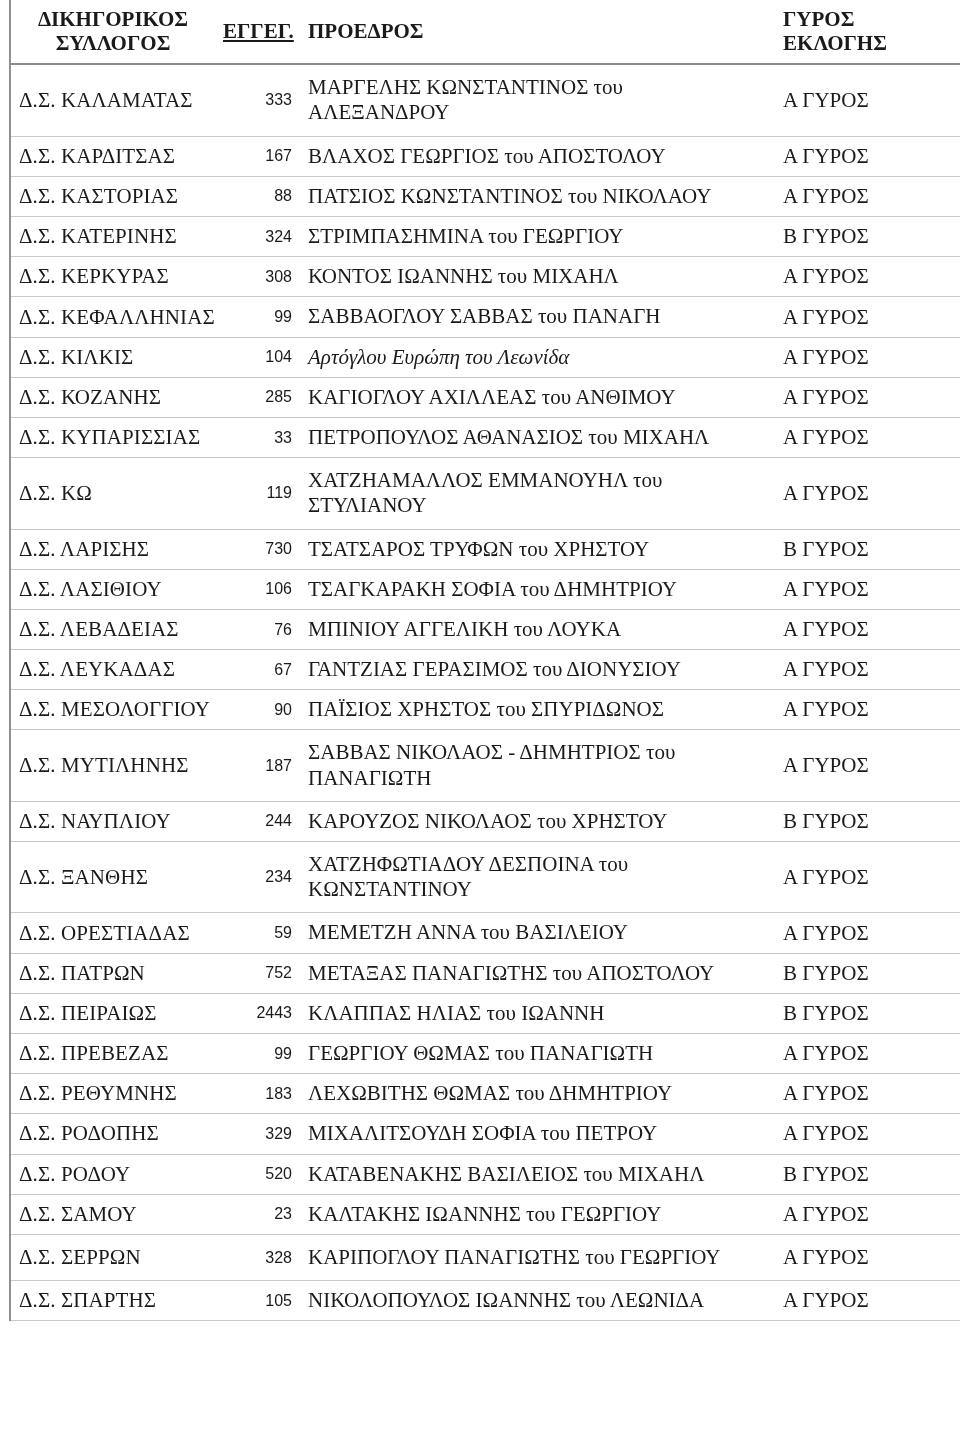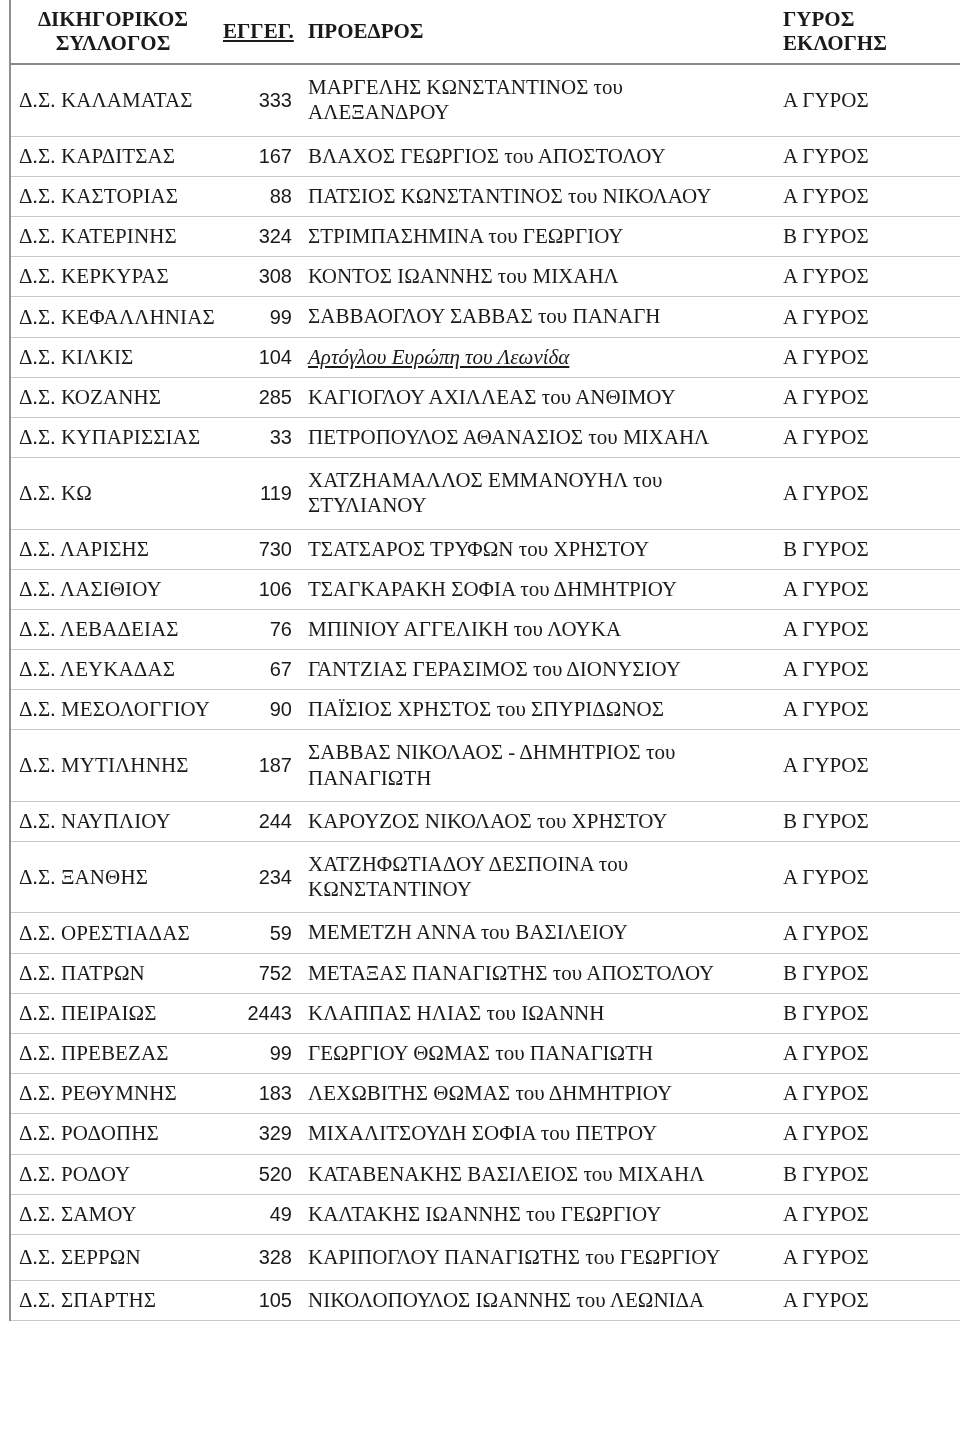--- a/index.html
+++ b/index.html
@@ -59,34 +59,34 @@
   thead .bar-cell { border-right: 2px solid #8f8f8f; }
 
   td.assoc {
     text-align: left;
     white-space: nowrap;
     letter-spacing: 0.1px;
   }
   td.count {
     text-align: right;
     font-family: "Liberation Sans", sans-serif;
-    font-size: 20px;
+    font-size: 16px;
     white-space: nowrap;
     padding-right: 10px;
   }
   td.name {
     text-align: left;
     line-height: 1.2;
   }
   td.round {
     text-align: left;
     white-space: nowrap;
     padding-left: 12px;
   }
-  .name-italic { font-style: italic; text-decoration: underline; }
+  .name-italic { font-style: italic; }
   tr.tall td { padding-top: 10px; padding-bottom: 10px; }
 </style>
 </head>
 <body>
 
 <div class="page">
   <table class="results">
     <colgroup>
       <col class="c-bar">
       <col class="c-assoc">
@@ -275,21 +275,21 @@
         <tr>
           <td class="bar-cell"></td>
           <td class="assoc">Δ.Σ. ΡΟΔΟΥ</td>
           <td class="count">520</td>
           <td class="name">ΚΑΤΑΒΕΝΑΚΗΣ ΒΑΣΙΛΕΙΟΣ του ΜΙΧΑΗΛ</td>
           <td class="round">Β ΓΥΡΟΣ</td>
         </tr>
         <tr>
           <td class="bar-cell"></td>
           <td class="assoc">Δ.Σ. ΣΑΜΟΥ</td>
-          <td class="count">49</td>
+          <td class="count">23</td>
           <td class="name">ΚΑΛΤΑΚΗΣ ΙΩΑΝΝΗΣ του ΓΕΩΡΓΙΟΥ</td>
           <td class="round">Α ΓΥΡΟΣ</td>
         </tr>
         <tr class="tall">
           <td class="bar-cell"></td>
           <td class="assoc">Δ.Σ. ΣΕΡΡΩΝ</td>
           <td class="count">328</td>
           <td class="name">ΚΑΡΙΠΟΓΛΟΥ ΠΑΝΑΓΙΩΤΗΣ του ΓΕΩΡΓΙΟΥ</td>
           <td class="round">Α ΓΥΡΟΣ</td>
         </tr>

